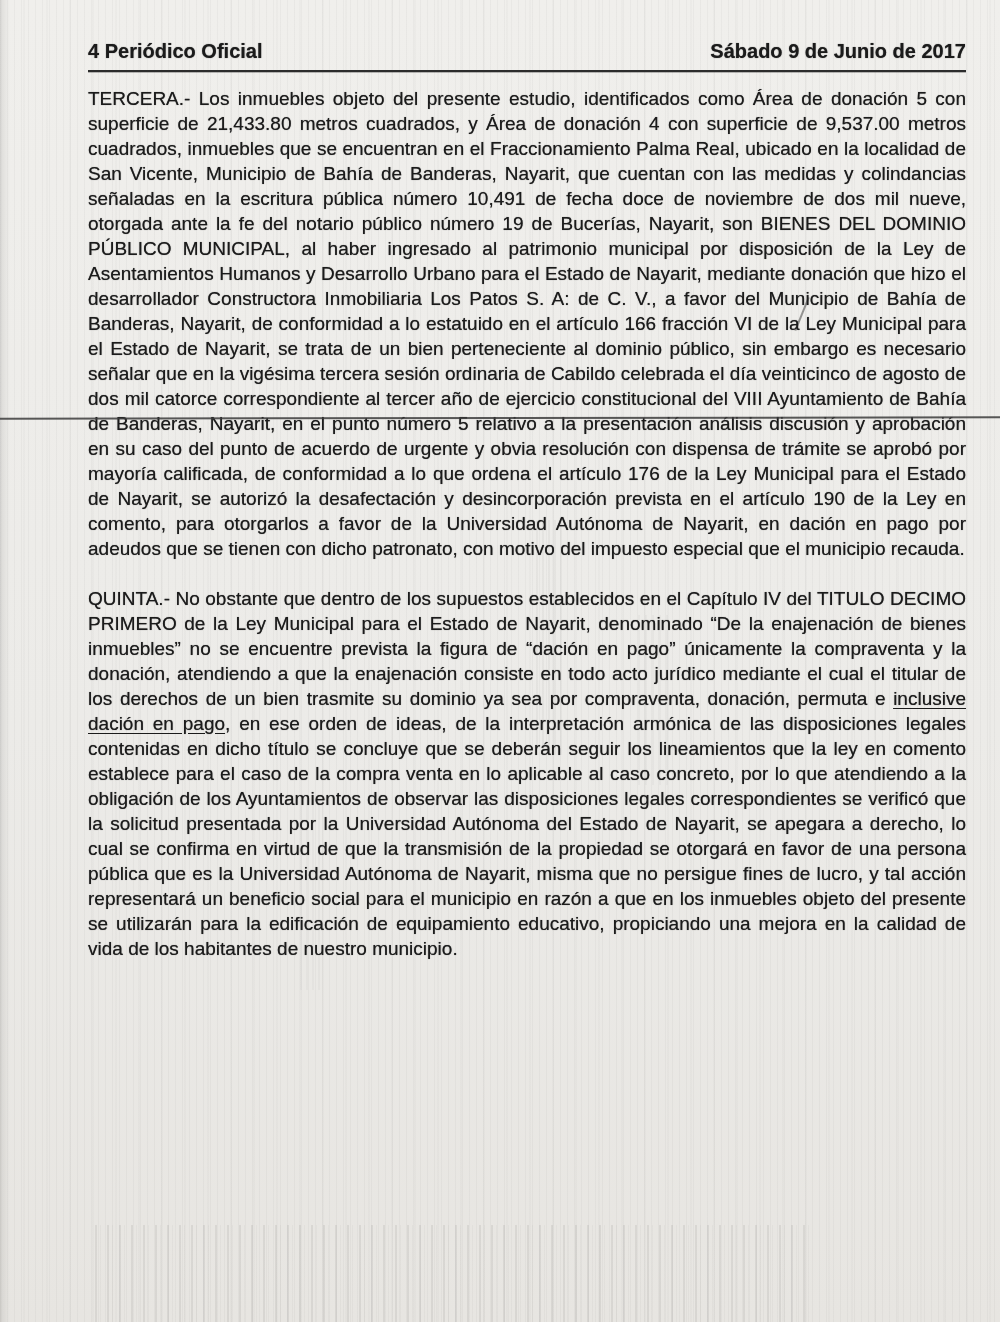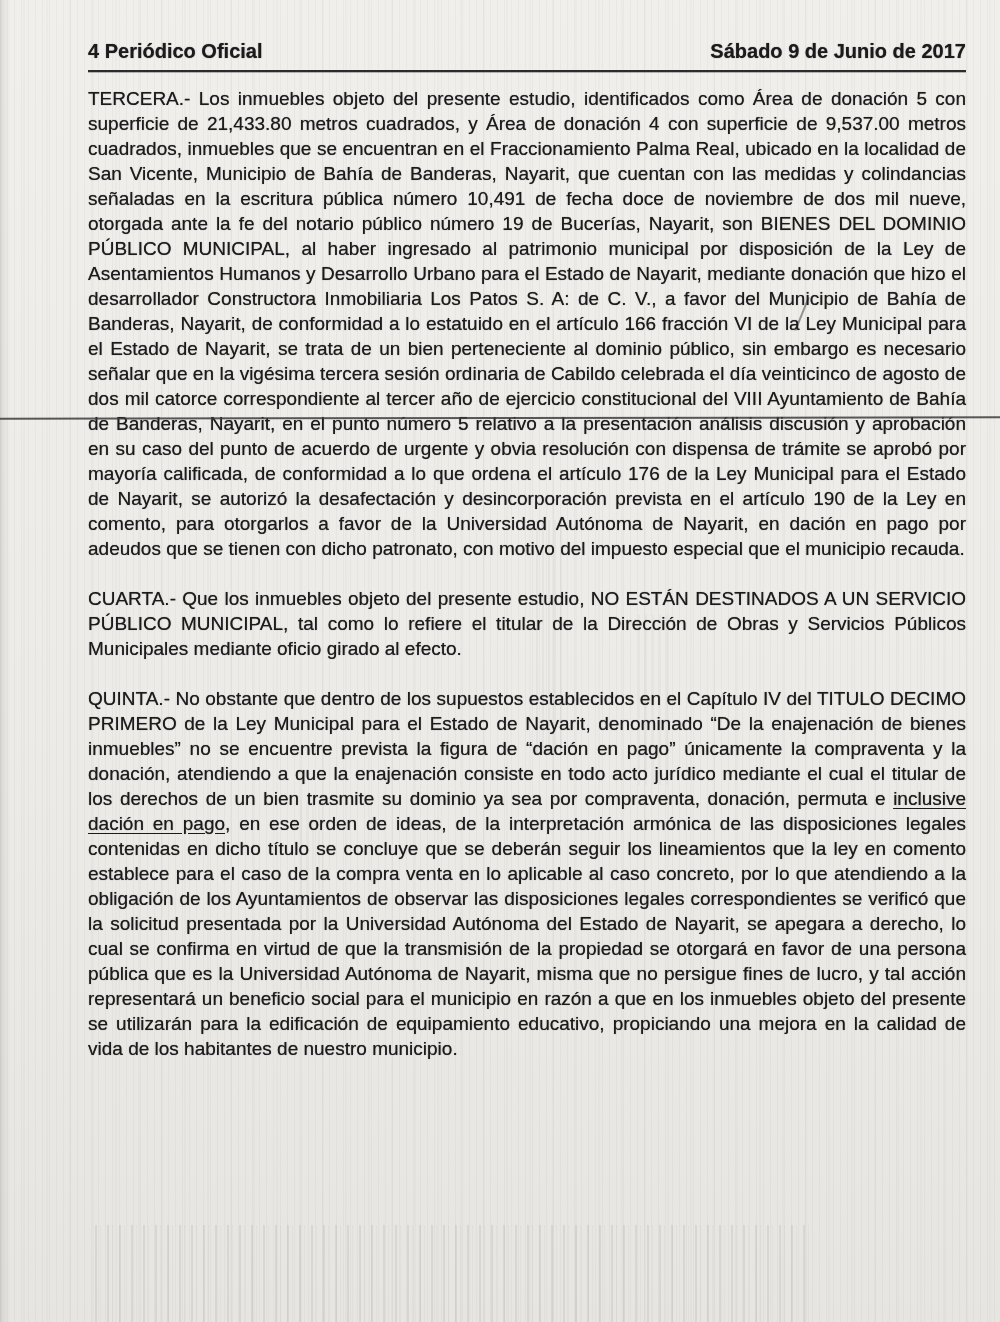--- a/index.html
+++ b/index.html
@@ -80,21 +80,20 @@
   <div class="streaks"></div>
 
   <div class="header">
     <span>4 Periódico Oficial</span>
     <span>Sábado 9 de Junio de 2017</span>
   </div>
 
   <div class="content">
     <p>TERCERA.- Los inmuebles objeto del presente estudio, identificados como Área de donación 5 con superficie de 21,433.80 metros cuadrados, y Área de donación 4 con superficie de 9,537.00 metros cuadrados, inmuebles que se encuentran en el Fraccionamiento Palma Real, ubicado en la localidad de San Vicente, Municipio de Bahía de Banderas, Nayarit, que cuentan con las medidas y colindancias señaladas en la escritura pública número 10,491 de fecha doce de noviembre de dos mil nueve, otorgada ante la fe del notario público número 19 de Bucerías, Nayarit, son BIENES DEL DOMINIO PÚBLICO MUNICIPAL, al haber ingresado al patrimonio municipal por disposición de la Ley de Asentamientos Humanos y Desarrollo Urbano para el Estado de Nayarit, mediante donación que hizo el desarrollador Constructora Inmobiliaria Los Patos S. A: de C. V., a favor del Municipio de Bahía de Banderas, Nayarit, de conformidad a lo estatuido en el artículo 166 fracción VI de la Ley Municipal para el Estado de Nayarit, se trata de un bien perteneciente al dominio público, sin embargo es necesario señalar que en la vigésima tercera sesión ordinaria de Cabildo celebrada el día veinticinco de agosto de dos mil catorce correspondiente al tercer año de ejercicio constitucional del VIII Ayuntamiento de Bahía de Banderas, Nayarit, en el punto número 5 relativo a la presentación análisis discusión y aprobación en su caso del punto de acuerdo de urgente y obvia resolución con dispensa de trámite se aprobó por mayoría calificada, de conformidad a lo que ordena el artículo 176 de la Ley Municipal para el Estado de Nayarit, se autorizó la desafectación y desincorporación prevista en el artículo 190 de la Ley en comento, para otorgarlos a favor de la Universidad Autónoma de Nayarit, en dación en pago por adeudos que se tienen con dicho patronato, con motivo del impuesto especial que el municipio recauda.</p>
 
-    <p>CUARTA.- Que los inmuebles objeto del presente estudio, NO ESTÁN DESTINADOS A UN SERVICIO PÚBLICO MUNICIPAL, tal como lo refiere el titular de la Dirección de Obras y Servicios Públicos Municipales mediante oficio girado al efecto.</p>
 
     <p class="quinta"><span>QUINTA.- No obstante que dentro de los supuestos establecidos en el Capítulo IV del TITULO DECIMO PRIMERO de la Ley Municipal para el Estado de Nayarit, denominado “De la enajenación de bienes inmuebles” no se encuentre prevista la figura de “dación en pago” únicamente la compraventa y la donación, atendiendo a que la enajenación consiste en todo acto jurídico mediante el cual el titular de los derechos de un bien trasmite su dominio ya sea por compraventa, donación, permuta e </span><span class="u">inclusive dación en pago</span><span>, en ese orden de ideas, de la interpretación armónica de las disposiciones legales contenidas en dicho título se concluye que se deberán seguir los lineamientos que la ley en comento establece para el caso de la compra venta en lo aplicable al caso concreto, por lo que atendiendo a la obligación de los Ayuntamientos de observar las disposiciones legales correspondientes se verificó que la solicitud presentada por la Universidad Autónoma del Estado de Nayarit, se apegara a derecho, lo cual se confirma en virtud de que la transmisión de la propiedad se otorgará en favor de una persona pública que es la Universidad Autónoma de Nayarit, misma que no persigue fines de lucro, y tal acción representará un beneficio social para el municipio en razón a que en los inmuebles objeto del presente se utilizarán para la edificación de equipamiento educativo, propiciando una mejora en la calidad de vida de los habitantes de nuestro municipio.</span></p>
 
   </div>
 
   <div class="scanline"></div>
   <div class="pen-mark"></div>
   <div class="streak-patch-a"></div>
   <div class="streak-patch-b"></div>
   <div class="streak-patch-c"></div>

